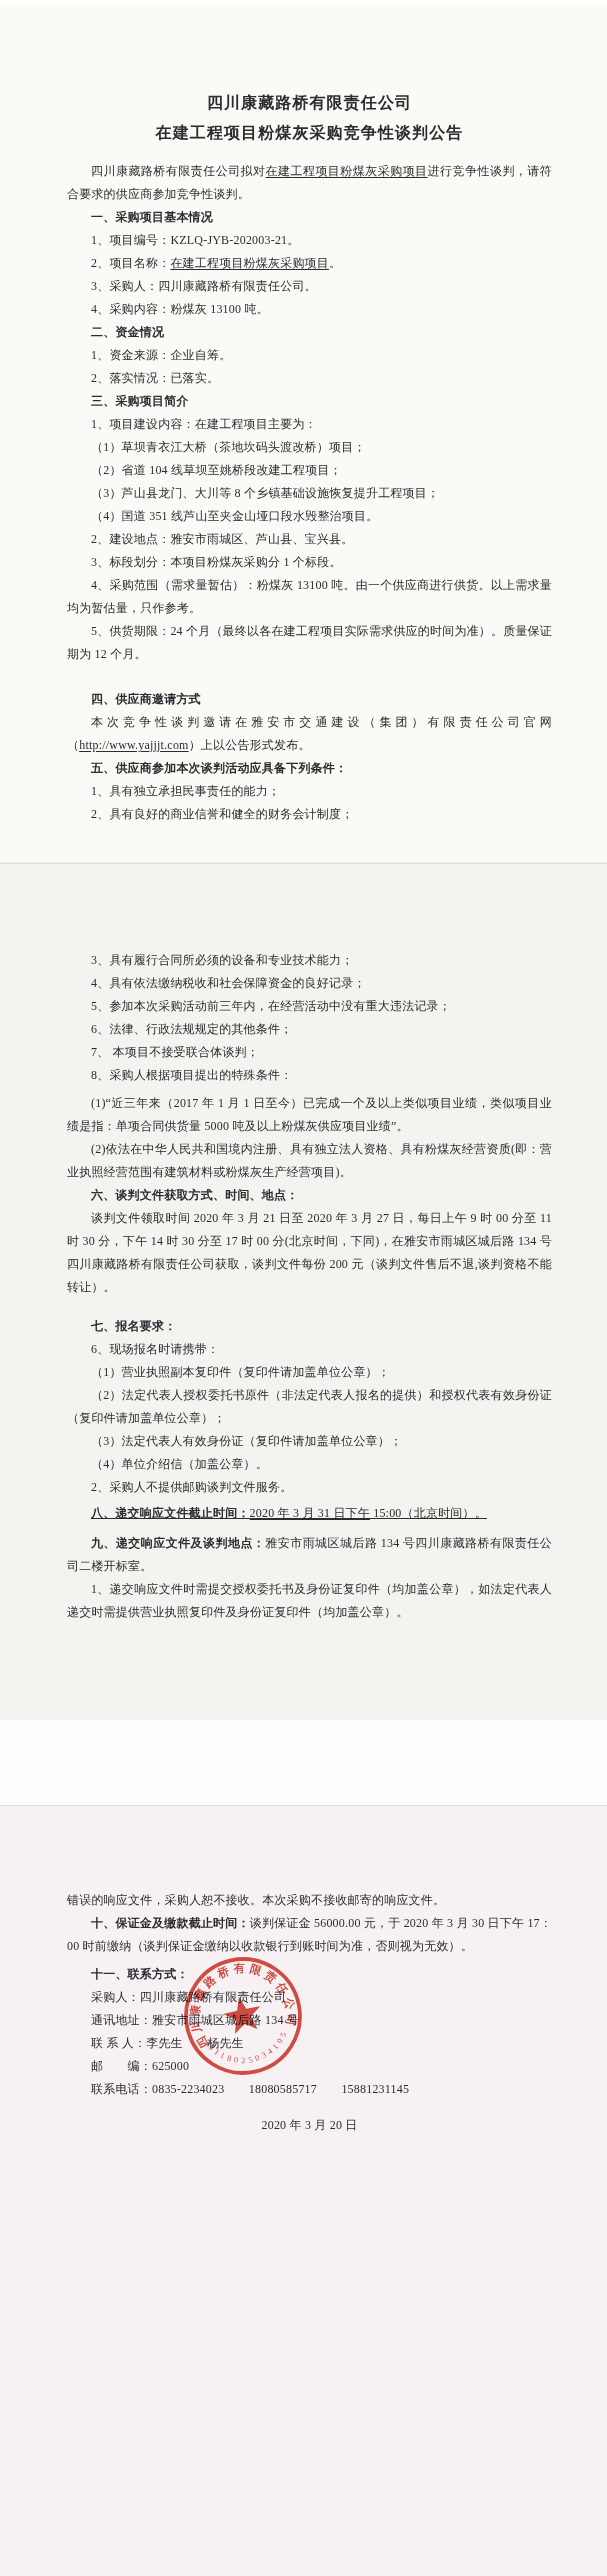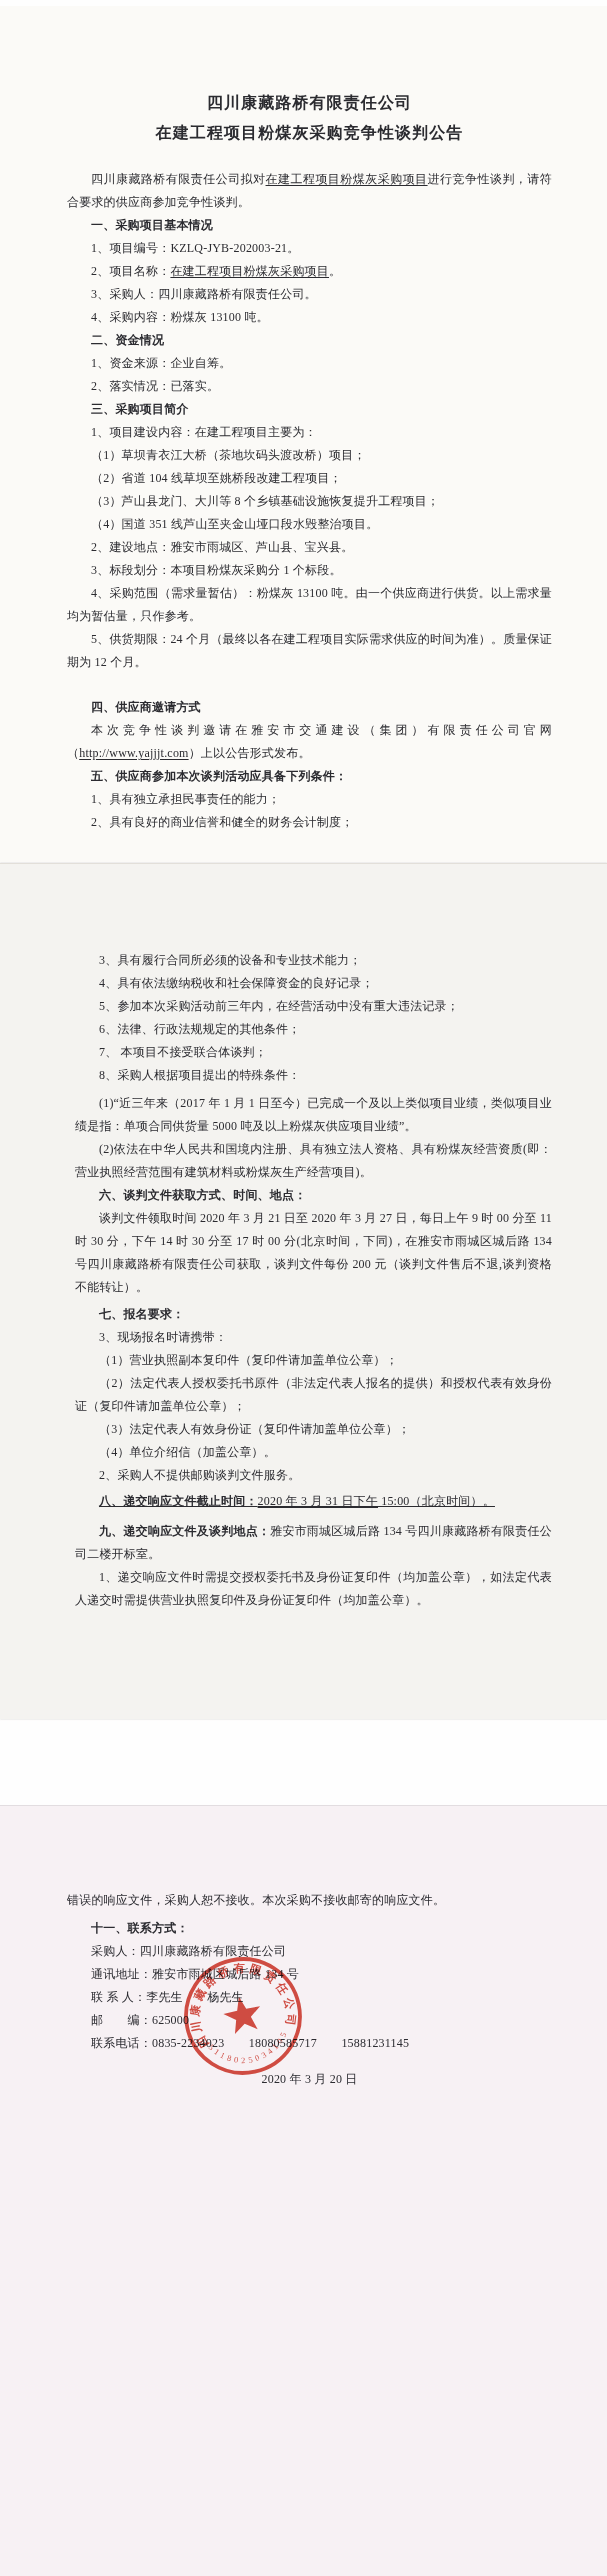--- a/index.html
+++ b/index.html
@@ -2,21 +2,21 @@
 <html style="font-size:12px"><head>
 <meta charset="utf-8">
 <style>
   html,body{margin:0;padding:0;background:#fefefe;}
   body{width:607px;height:2576px;position:relative;overflow:hidden;
        font-family:"Liberation Serif","DejaVu Serif",serif;color:#2b2b30;}
   .page{position:absolute;left:0;width:607px;box-sizing:border-box;}
   .page-inner{padding:0 55px 0 67px;}
   #page1{top:6px;height:856px;background:#fbfaf7;box-shadow:0 0.8px 1.5px rgba(90,85,75,.25);}
   #page1 .page-inner{padding-top:82px;}
-  #page2{top:863px;height:856px;background:#f4f3f0;border-top:0.8px solid #e2dfd9;box-shadow:0 0.8px 1.5px rgba(90,85,75,.22);padding-left:8px;}
+  #page2{top:863px;height:856px;background:#f4f3f0;border-top:0.8px solid #e2dfd9;box-shadow:0 0.8px 1.5px rgba(90,85,75,.22);}
   #page2 .page-inner{padding-top:85px;}
   #page3{top:1805px;height:1077px;background:#f7f1f4;border-top:0.8px solid #e2dde0;}
   #page3 .page-inner{padding-top:83px;}
   .para{margin:0;font-size:12px;line-height:23px;text-align:justify;text-indent:2em;
         letter-spacing:0.2px;}
   .para.title{text-align:center;text-indent:0;font-size:16px;line-height:30px;
         letter-spacing:1.1px;font-family:"Liberation Sans","DejaVu Sans",sans-serif;}
   .para.noindent{text-indent:0;}
   .para.right{text-align:center;text-indent:0;}
   .b{font-weight:bold;}
@@ -30,21 +30,21 @@
   .seal .company-arc{font-size:15px;letter-spacing:5px;font-weight:bold;}
   .seal .number-arc{font-size:11px;letter-spacing:4.5px;}
 </style>
 </head>
 <body>
 
 <div class="page" id="page1">
   <div class="page-inner">
       <p class="para title"><span class="b">四川康藏路桥有限责任公司</span></p>
       <p class="para title"><span class="b">在建工程项目粉煤灰采购竞争性谈判公告</span></p>
-      <p class="para" style="margin-top: 20px; font-family: Liberation Serif, serif;"><span>四川康藏路桥有限责任公司拟对</span><span class="u">在建工程项目粉煤灰采购项目</span><span>进行竞争性谈判，请符合要求的供应商参加竞争性谈判。</span></p>
+      <p class="para" style="margin-top: 12px; font-family: Liberation Serif, serif;"><span>四川康藏路桥有限责任公司拟对</span><span class="u">在建工程项目粉煤灰采购项目</span><span>进行竞争性谈判，请符合要求的供应商参加竞争性谈判。</span></p>
       <p class="para"><span class="b">一、采购项目基本情况</span></p>
       <p class="para"><span>1、项目编号：KZLQ-JYB-202003-21。</span></p>
       <p class="para"><span>2、项目名称：</span><span class="u">在建工程项目粉煤灰采购项目</span><span>。</span></p>
       <p class="para"><span>3、采购人：四川康藏路桥有限责任公司。</span></p>
       <p class="para"><span>4、采购内容：粉煤灰 13100 吨。</span></p>
       <p class="para"><span class="b">二、资金情况</span></p>
       <p class="para"><span>1、资金来源：企业自筹。</span></p>
       <p class="para"><span>2、落实情况：已落实。</span></p>
       <p class="para"><span class="b">三、采购项目简介</span></p>
       <p class="para"><span>1、项目建设内容：在建工程项目主要为：</span></p>
@@ -69,36 +69,37 @@
       <p class="para"><span>3、具有履行合同所必须的设备和专业技术能力；</span></p>
       <p class="para"><span>4、具有依法缴纳税收和社会保障资金的良好记录；</span></p>
       <p class="para"><span>5、参加本次采购活动前三年内，在经营活动中没有重大违法记录；</span></p>
       <p class="para"><span>6、法律、行政法规规定的其他条件；</span></p>
       <p class="para"><span>7、 本项目不接受联合体谈判；</span></p>
       <p class="para"><span>8、采购人根据项目提出的特殊条件：</span></p>
       <p class="para" style="margin-top: 4.6px;"><span>(1)“近三年来（2017 年 1 月 1 日至今）已完成一个及以上类似项目业绩，类似项目业绩是指：单项合同供货量 5000 吨及以上粉煤灰供应项目业绩”。</span></p>
       <p class="para"><span>(2)依法在中华人民共和国境内注册、具有独立法人资格、具有粉煤灰经营资质(即：营业执照经营范围有建筑材料或粉煤灰生产经营项目)。</span></p>
       <p class="para"><span class="b">六、谈判文件获取方式、时间、地点：</span></p>
       <p class="para"><span>谈判文件领取时间 2020 年 3 月 21 日至 2020 年 3 月 27 日，每日上午 9 时 00 分至 11 时 30 分，下午 14 时 30 分至 17 时 00 分(北京时间，下同)，在雅安市雨城区城后路 134 号四川康藏路桥有限责任公司获取，谈判文件每份 200 元（谈判文件售后不退,谈判资格不能转让）。</span></p>
-      <p class="para" style="margin-top: 4px;"><span class="b">七、报名要求：</span></p>
-      <p class="para"><span>3、现场报名时请携带：</span></p>
+      <p class="para" style="margin-top: 16px;"><span class="b">七、报名要求：</span></p>
+      <p class="para"><span>6、现场报名时请携带：</span></p>
       <p class="para"><span>（1）营业执照副本复印件（复印件请加盖单位公章）；</span></p>
       <p class="para"><span>（2）法定代表人授权委托书原件（非法定代表人报名的提供）和授权代表有效身份证（复印件请加盖单位公章）；</span></p>
       <p class="para"><span>（3）法定代表人有效身份证（复印件请加盖单位公章）；</span></p>
       <p class="para"><span>（4）单位介绍信（加盖公章）。</span></p>
       <p class="para"><span>2、采购人不提供邮购谈判文件服务。</span></p>
       <p class="para" style="margin-top: 3px; text-decoration: underline;"><span class="b">八、递交响应文件截止时间：</span><span class="u">2020 年 3 月 31 日下午</span><span> 15:00（北京时间）。</span></p>
       <p class="para" style="margin-top: 7.6px;"><span class="b">九、递交响应文件及谈判地点：</span><span>雅安市雨城区城后路 134 号四川康藏路桥有限责任公司二楼开标室。</span></p>
       <p class="para"><span>1、递交响应文件时需提交授权委托书及身份证复印件（均加盖公章），如法定代表人递交时需提供营业执照复印件及身份证复印件（均加盖公章）。</span></p>
     </div>
 </div>
 
 <div class="page" id="page3">
   <div class="page-inner">
       <p class="para noindent"><span>错误的响应文件，采购人恕不接收。本次采购不接收邮寄的响应文件。</span></p>
+      <p class="para"><span class="b">十、保证金及缴款截止时间：</span><span>谈判保证金 56000.00 元，于 2020 年 3 月 30 日下午 17：00 时前缴纳（谈判保证金缴纳以收款银行到账时间为准，否则视为无效）。</span></p>
       <p class="para" style="margin-top: 4.6px;"><span class="b">十一、联系方式：</span></p>
       <p class="para"><span>采购人：四川康藏路桥有限责任公司</span></p>
       <p class="para"><span>通讯地址：雅安市雨城区城后路 134 号</span></p>
       <p class="para"><span>联 系 人：李先生　　杨先生</span></p>
       <p class="para"><span>邮　　编：625000</span></p>
       <p class="para"><span>联系电话：0835-2234023　　18080585717　　15881231145</span></p>
       <p class="para right" style="margin-top: 13.7px;"><span>2020 年 3 月 20 日</span></p>
     </div>
 
   <svg class="seal" viewBox="0 0 174 174" aria-hidden="true">

